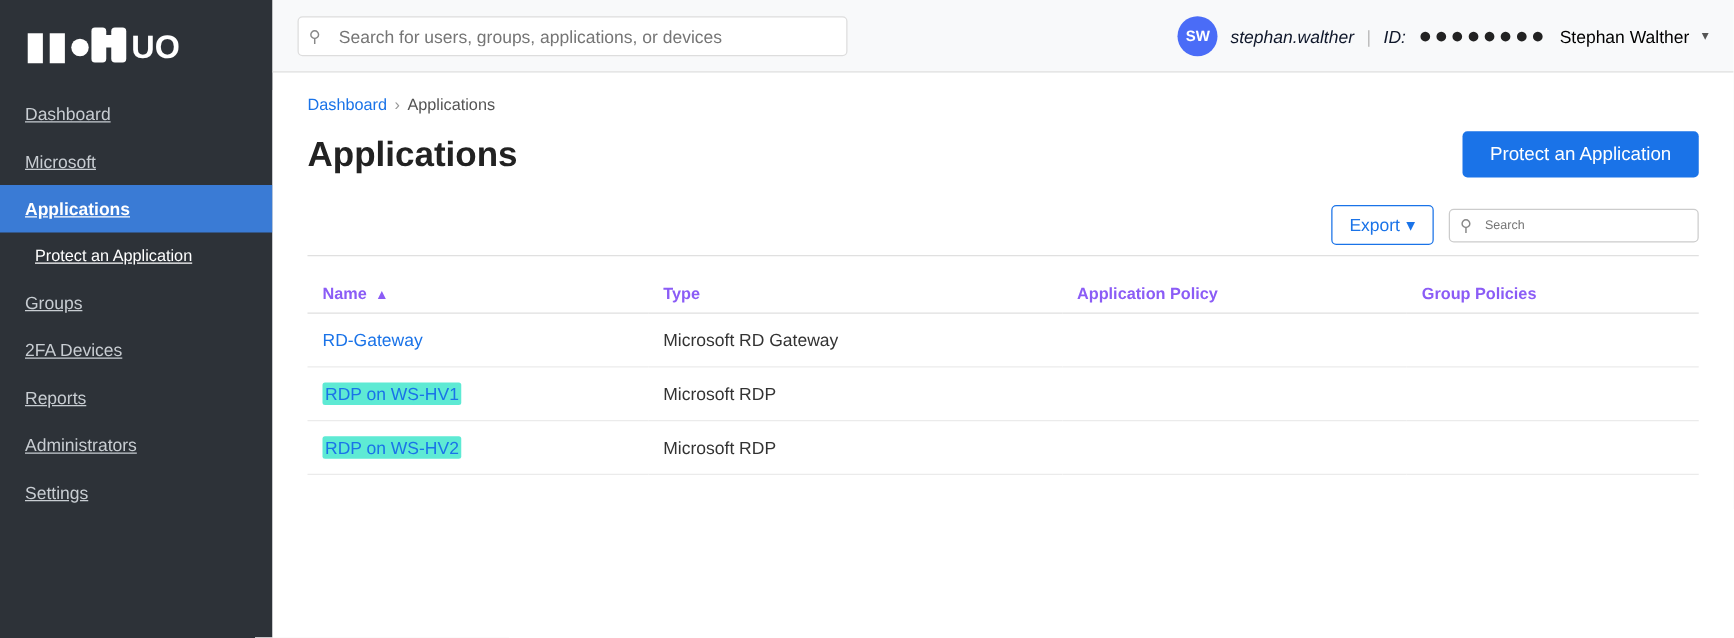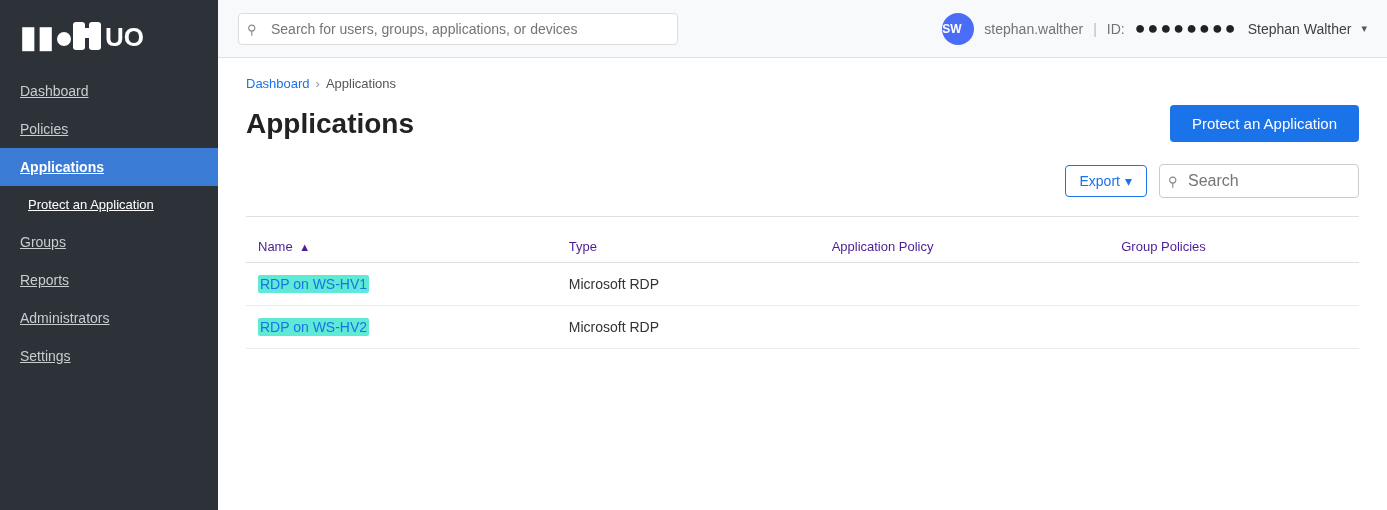--- a/index.html
+++ b/index.html
@@ -95,27 +95,27 @@
       margin-left: auto;
       gap: 10px;
       font-size: 14px;
       color: #444;
     }
     .avatar-circle {
       width: 32px; height: 32px;
       border-radius: 50%;
       background: #4a6cf7;
       color: #fff;
-      display: flex; align-items: center; justify-content: flex-start;
+      display: flex; align-items: center; justify-content: center;
       font-size: 12px; font-weight: 700;
     }
     .topbar-divider { color: #bbb; }
-    .topbar-id { color: #737373; }
+    .topbar-id { color: #0f172a; font-style: italic; }
     .topbar-id-val { color: #222; letter-spacing: 1px; }
-    .topbar-user { font-weight: 500; color: #404040; cursor: pointer; }
+    .topbar-user { font-weight: 500; color: #000000; cursor: pointer; }
     .topbar-caret { font-size: 11px; color: #555; }
 
     
     .content {
       padding: 18px 28px 28px 28px;
     }
     .breadcrumb {
       font-size: 13px;
       color: #555;
       margin-bottom: 14px;
@@ -146,21 +146,21 @@
       cursor: pointer;
     }
 
     
     .table-toolbar {
       display: flex;
       align-items: center;
       justify-content: flex-end;
       gap: 12px;
       margin-bottom: 14px;
-      padding-bottom: 18px;
+      padding-bottom: 8px;
       border-bottom: 1px solid #e0e0e0;
     }
     .btn-export {
       border: 1px solid #1a73e8;
       background: #fff;
       color: #1a73e8;
       border-radius: 4px;
       padding: 7px 14px;
       font-size: 14px;
       cursor: pointer;
@@ -173,36 +173,36 @@
     .search-table-wrap .search-icon-table {
       position: absolute;
       left: 9px;
       color: #888;
       font-size: 13px;
     }
     .search-table-wrap input {
       padding: 7px 12px 7px 28px;
       border: 1px solid #ccc;
       border-radius: 4px;
-      font-size: 16px;
+      font-size: 10px;
       width: 200px;
       outline: none;
     }
 
     
     .app-table {
       width: 100%;
       border-collapse: collapse;
       font-size: 14px;
     }
     .app-table th {
       text-align: left;
       padding: 8px 12px;
-      color: #4c1d95;
-      font-weight: 400;
+      color: #8b5cf6;
+      font-weight: 700;
       font-size: 13px;
       border-bottom: 1px solid #e0e0e0;
     }
     .app-table th.sortable { cursor: pointer; }
     .sort-arrow { font-size: 11px; margin-left: 3px; }
     .app-table td {
       padding: 13px 12px;
       border-bottom: 1px solid #ebebeb;
       color: #333;
     }
@@ -227,24 +227,25 @@
         <rect x="0" y="4" width="12" height="28" rx="3" fill="white"></rect>
         <rect x="16" y="4" width="12" height="28" rx="3" fill="white"></rect>
         <rect x="9" y="10" width="12" height="10" rx="2" fill="white"></rect>
         <text x="32" y="28" font-size="26" font-weight="900" fill="white" font-family="Arial, sans-serif">UO</text>
       </svg>
     </div>
   </div>
 
   <div class="sidebar-nav">
     <a class="sidebar-item" href="#"><span>Dashboard</span></a>
-    <a class="sidebar-item" href="#"><span>Policies</span></a>
+    <a class="sidebar-item" href="#"><span>Microsoft</span></a>
     <a class="sidebar-item active" href="#"><span>Applications</span></a>
     <a class="sidebar-item sub active-sub" href="#"><span>Protect an Application</span></a>
     <a class="sidebar-item" href="#"><span>Groups</span></a>
+    <a class="sidebar-item" href="#"><span>2FA Devices</span></a>
     <a class="sidebar-item" href="#"><span>Reports</span></a>
     <a class="sidebar-item" href="#"><span>Administrators</span></a>
     <a class="sidebar-item" href="#"><span>Settings</span></a>
   </div>
 </nav>
 
 <div class="main">
 
   <div class="topbar">
     <div class="search-wrap">
@@ -303,20 +304,26 @@
           <th>
             <span>Application Policy</span>
           </th>
           <th>
             <span>Group Policies</span>
           </th>
         </tr>
       </thead>
       <tbody>
         <tr>
+          <td><a href="#">RD-Gateway</a></td>
+          <td>Microsoft RD Gateway</td>
+          <td></td>
+          <td></td>
+        </tr>
+        <tr>
           <td>
             <a href="#">
               <span class="highlight-yellow">RDP on WS-HV1</span>
             </a>
           </td>
           <td>Microsoft RDP</td>
           <td></td>
           <td></td>
         </tr>
         <tr>

